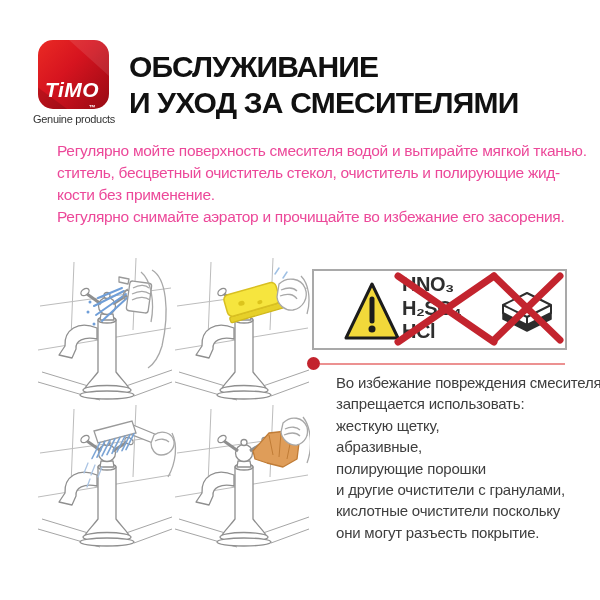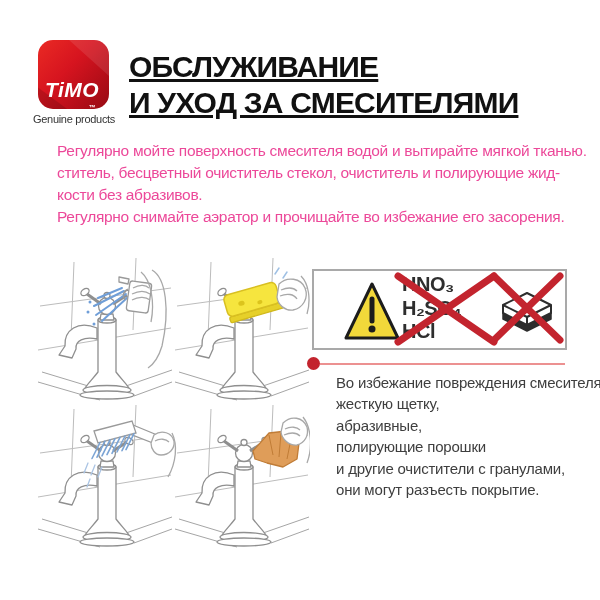--- a/index.html
+++ b/index.html
@@ -28,21 +28,21 @@
   .logo-tm{
     position:absolute;right:3px;top:26px;color:#ffffff;font-size:7px;font-weight:bold;font-style:normal;
   }
   .logo-tagline{
     position:absolute;left:33px;top:113px;width:90px;
     font-size:11px;font-weight:normal;color:#333333;letter-spacing:-0.3px;white-space:nowrap;
   }
   
   .title{
     position:absolute;left:129px;top:49px;color:#111111;
-    font-weight:bold;font-size:30px;line-height:36px;letter-spacing:-0.8px;white-space:nowrap;text-decoration:underline;
+    font-weight:bold;font-size:30px;line-height:36px;letter-spacing:-0.8px;white-space:nowrap;
   }
   
   .intro{
     position:absolute;left:57px;top:140px;color:#ec4899;
     font-size:15.5px;line-height:22px;letter-spacing:-0.3px;
   }
   .intro div{white-space:nowrap;}
   
   .illustrations{position:absolute;left:38px;top:258px;}
   
@@ -79,21 +79,21 @@
   <div class="logo-tagline">Genuine products</div>
 
   <div class="title">
     <div>ОБСЛУЖИВАНИЕ</div>
     <div>И УХОД ЗА СМЕСИТЕЛЯМИ</div>
   </div>
 
   <div class="intro">
     <div>Регулярно мойте поверхность смесителя водой и вытирайте мягкой тканью.</div>
     <div>ститель, бесцветный очиститель стекол, очиститель и полирующие жид-</div>
-    <div>кости без абразивов.</div>
+    <div>кости без применение.</div>
     <div>Регулярно снимайте аэратор и прочищайте во избежание его засорения.</div>
   </div>
 
   <div class="illustrations">
     <svg width="272" height="292" viewBox="0 0 272 292">
       <defs>
         <g id="tiles" stroke="#bcbcbc" stroke-width="1" fill="none">
           <path d="M36,4 L33,80"></path>
           <path d="M98,0 L95,72"></path>
           <path d="M2,48 L133,30"></path>
@@ -252,20 +252,22 @@
     </svg>
   </div>
 
   <div class="divider">
     <div class="dot"></div>
     <div class="line"></div>
   </div>
 
   <div class="prohibited">
     <div>Во избежание повреждения смесителя</div>
+    <div>запрещается использовать:</div>
     <div>жесткую щетку,</div>
     <div>абразивные,</div>
     <div>полирующие порошки</div>
     <div>и другие очистители с гранулами,</div>
+    <div>кислотные очистители поскольку</div>
     <div>они могут разъесть покрытие.</div>
   </div>
 
 </div>
 
 </body></html>

